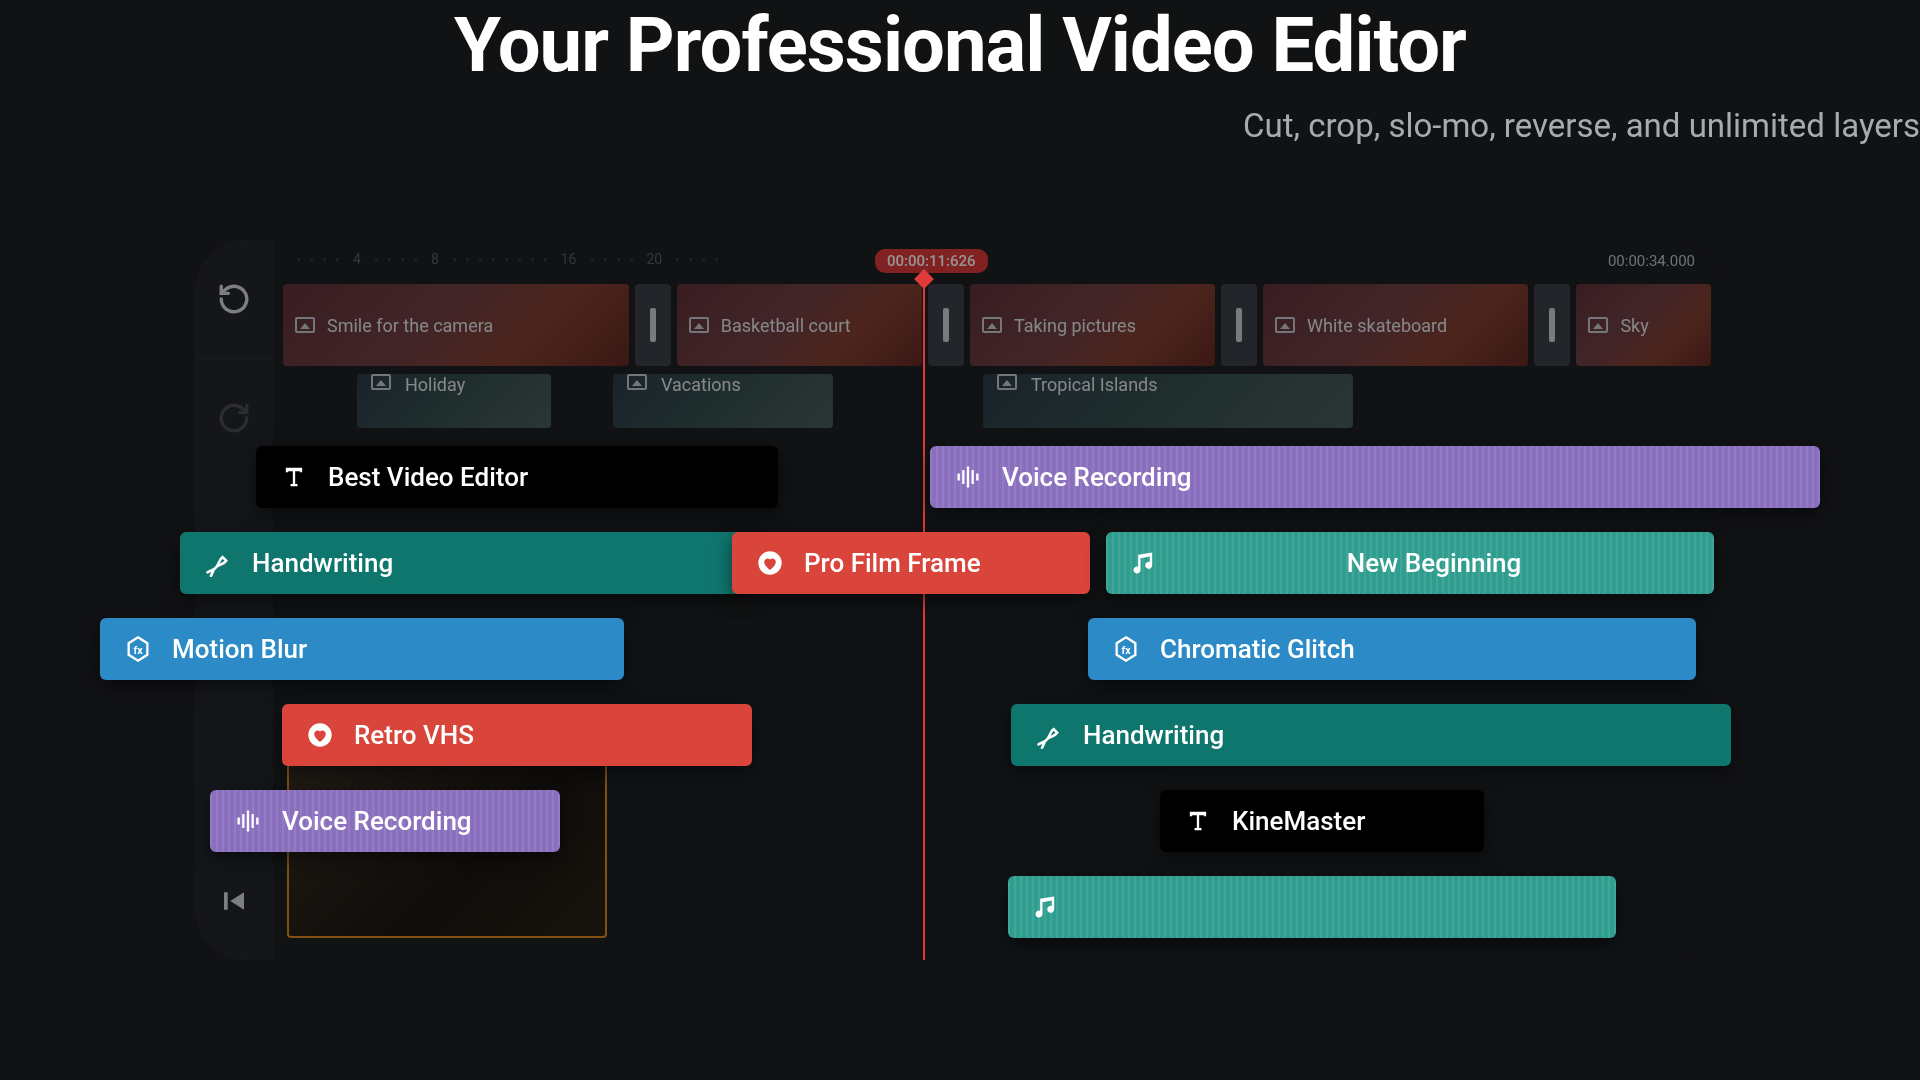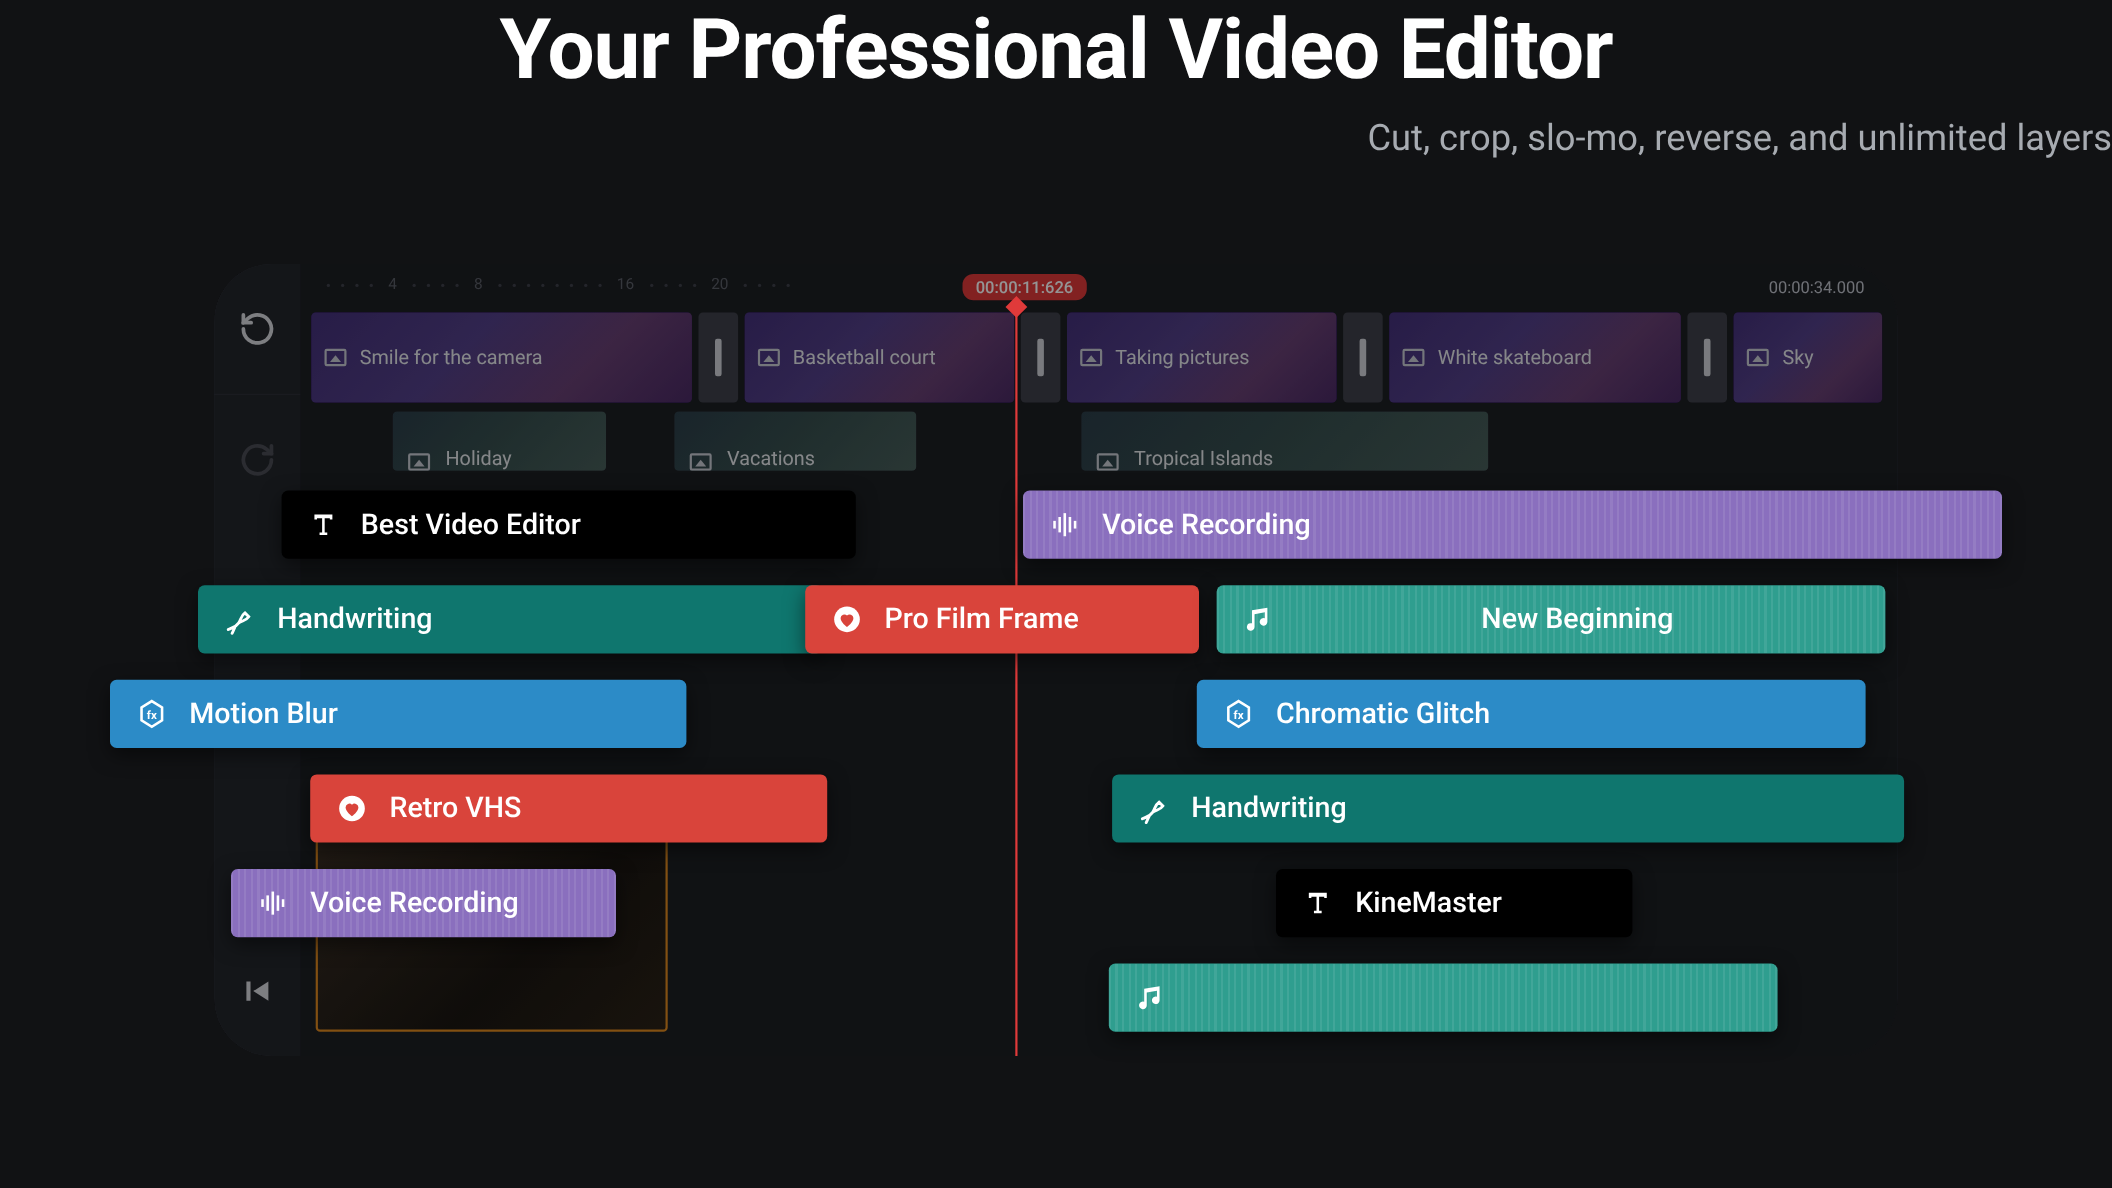--- a/index.html
+++ b/index.html
@@ -101,21 +101,21 @@
     left: 88px;
     top: 44px;
     right: 14px;
     height: 82px;
     display: flex;
     gap: 6px;
   }
   .clip {
     position: relative;
     height: 82px;
-    background: #4c1d95;
+    background: #7f1d1d;
     border-radius: 4px;
     display: flex;
     align-items: center;
     gap: 12px;
     padding: 0 12px;
     overflow: hidden;
   }
   .clip .thumb {
     position:absolute; inset:0;
     background: linear-gradient(135deg,#3b4a5a,#5b6a79 40%,#8a6a4b 70%,#4a3b2b);
@@ -138,21 +138,21 @@
     top: 134px;
     right: 14px;
     height: 54px;
   }
   .subclip {
     position: absolute;
     height: 54px;
     background: #2d3038;
     border-radius: 4px;
     display: flex;
-    align-items: flex-end;
+    align-items: flex-start;
     gap: 14px;
     padding: 0 14px;
     overflow:hidden;
   }
   .subclip .thumb { position:absolute; inset:0; background: linear-gradient(135deg,#2a5a6a,#4a8a7a 50%,#7ab59a); opacity:.35; }
   .subclip .pic-ico { position:relative; width:20px; height:16px; border:2px solid #c9ccd4; border-radius:2px; }
   .subclip .pic-ico::after { content:""; position:absolute; left:3px; bottom:2px; width:0; height:0; border-left:5px solid transparent; border-right:5px solid transparent; border-bottom:6px solid #c9ccd4; }
   .subclip .lbl { position:relative; color:#e6e8ec; font-size:18px; }
   .playhead {
     position:absolute;

